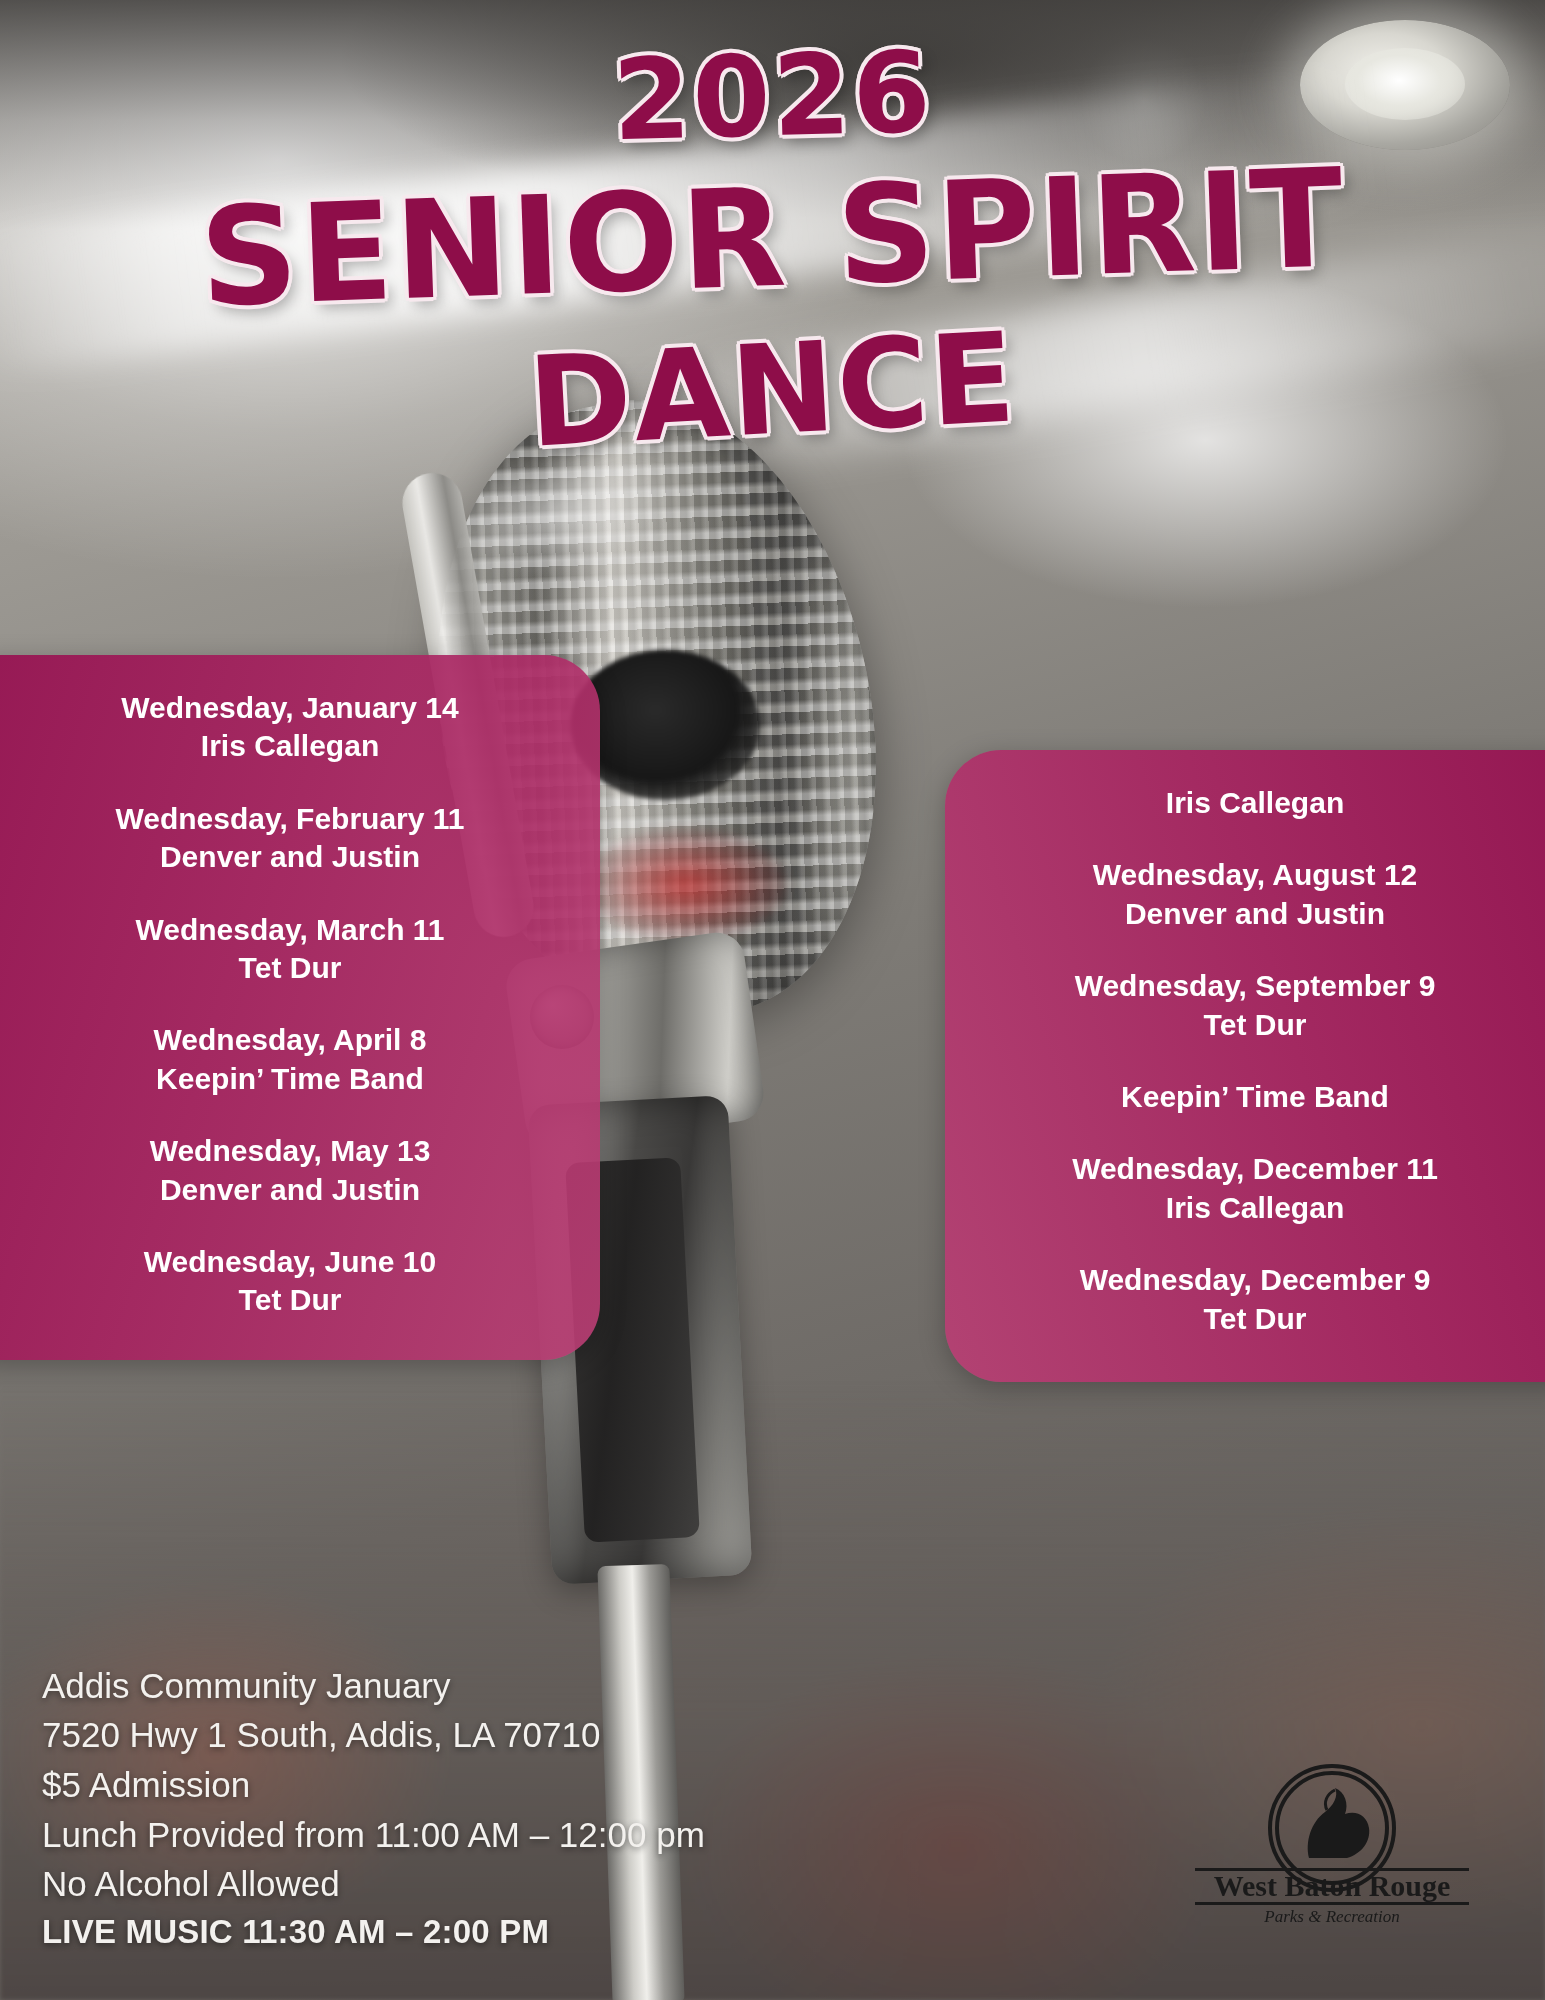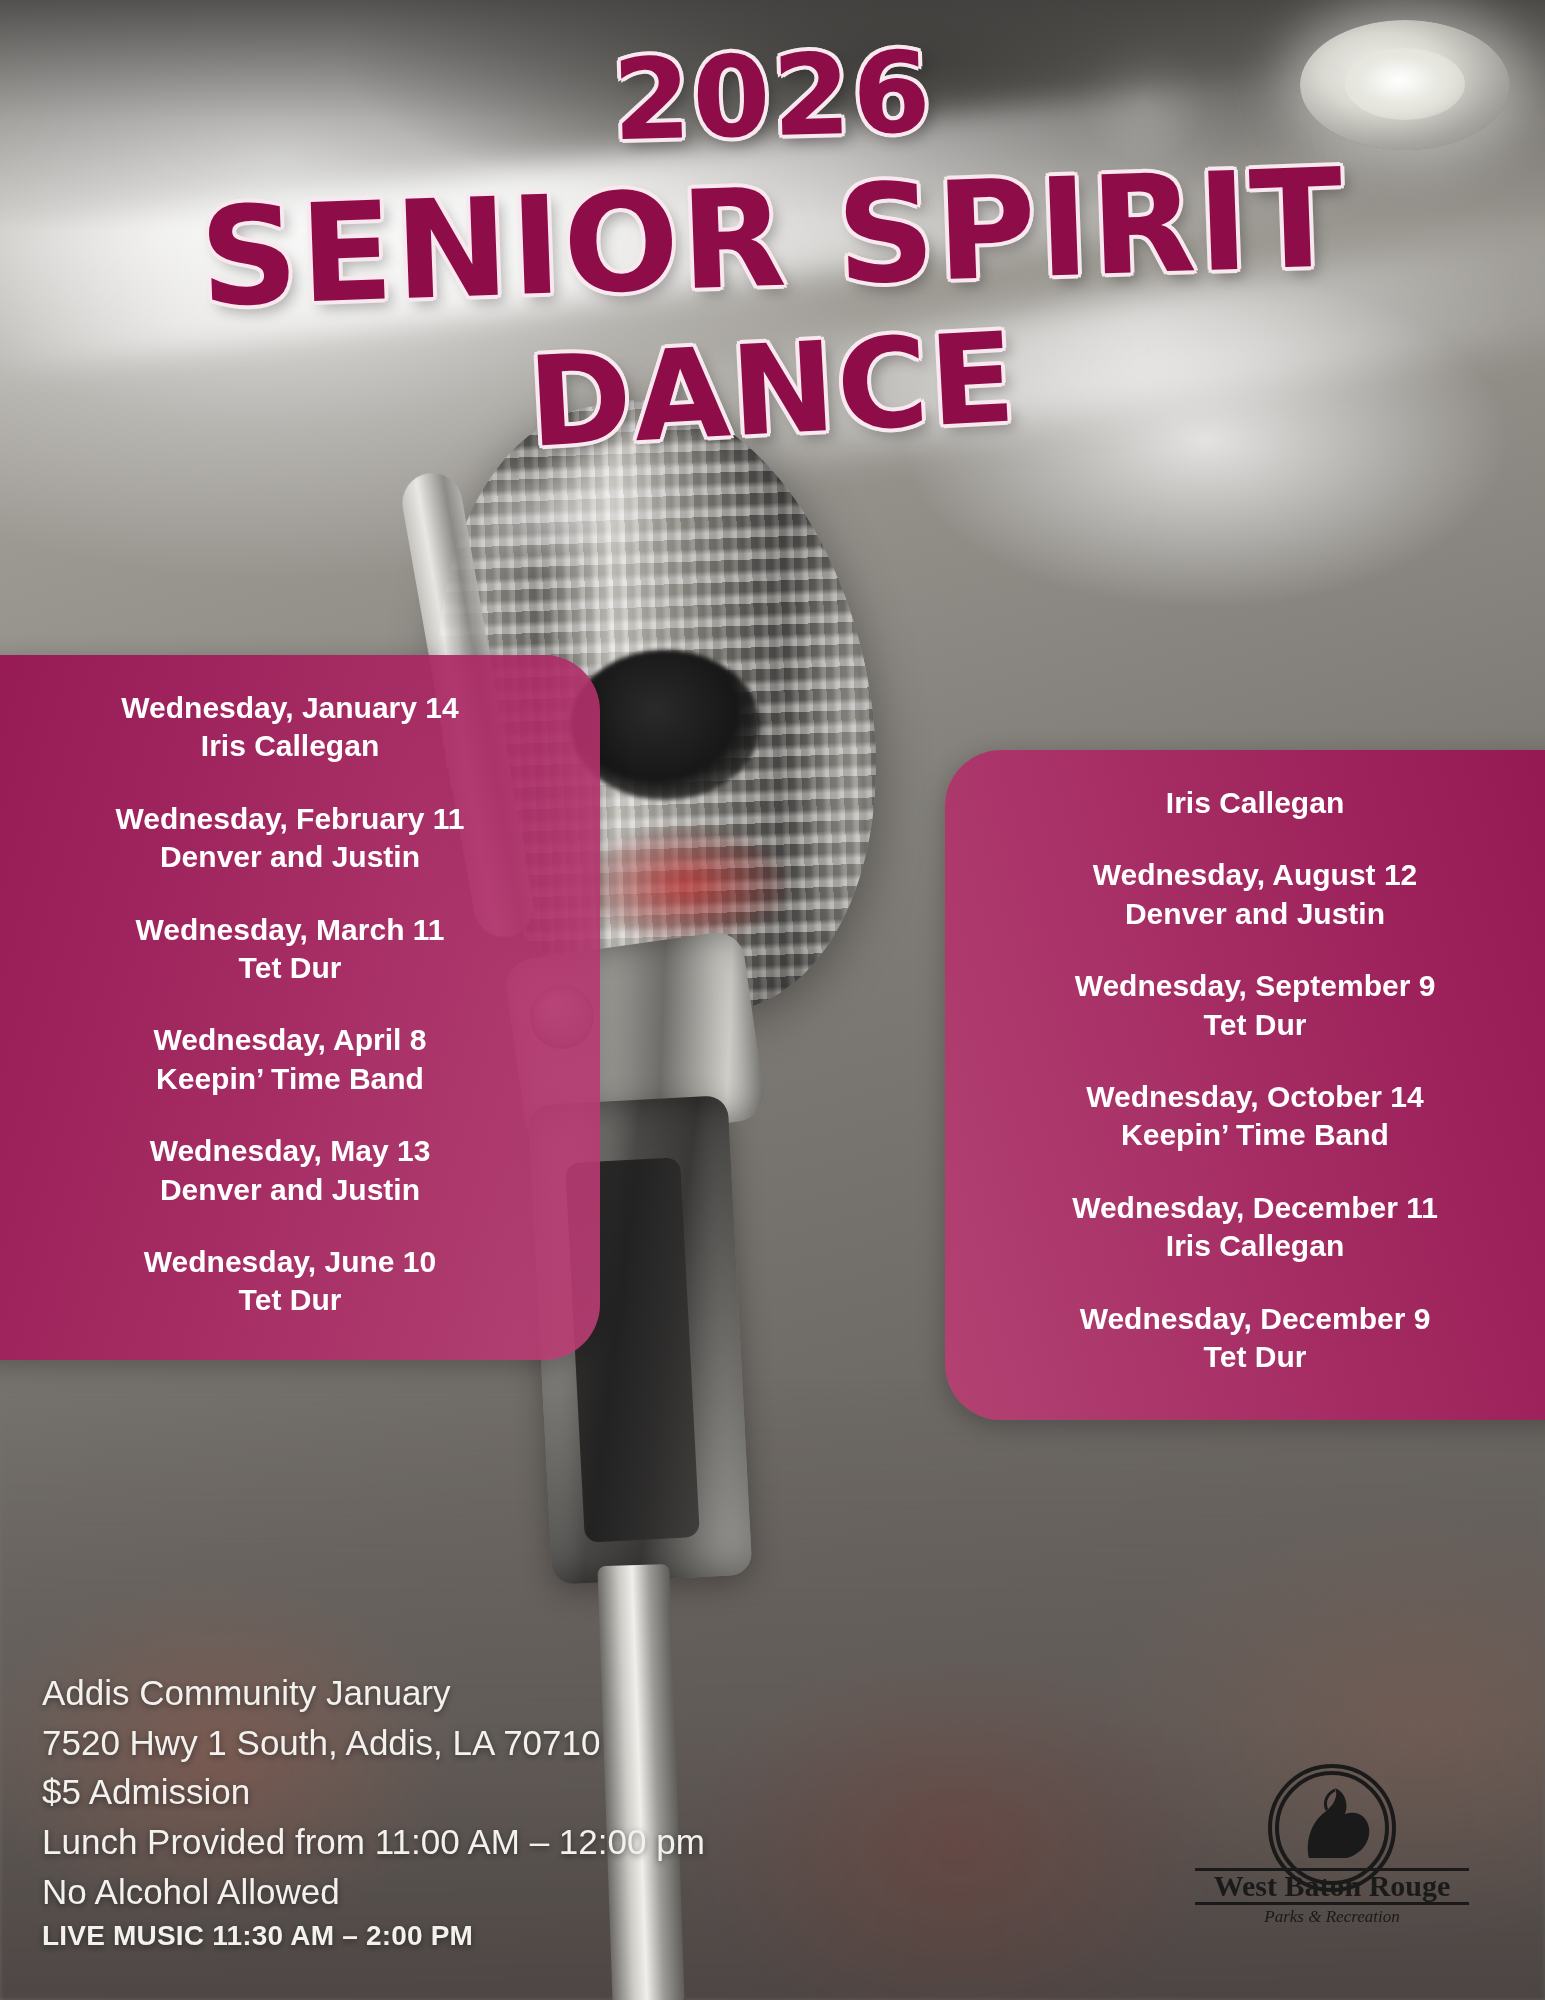--- a/index.html
+++ b/index.html
@@ -210,21 +210,21 @@
 
   
   #footer-info {
     position: absolute; left: 42px; bottom: 44px; z-index: 7;
     color: #f3f1ee;
     font-size: 35px;
     line-height: 1.42;
     text-shadow: 0 2px 6px rgba(0,0,0,0.45);
     font-weight: 400;
   }
-  #footer-info .bold-line { font-weight: 700; font-size: 28px; letter-spacing: 0.2px; }
+  #footer-info .bold-line { font-weight: 700; font-size: 33px; letter-spacing: 0.2px; }
 
   
   #logo {
     position: absolute; right: 58px; bottom: 60px; z-index: 7;
     width: 310px; height: 190px;
   }
   #logo svg { width: 100%; height: 100%; display: block; }
 </style>
 </head>
 <body>
@@ -294,21 +294,20 @@
     </div>
     <div class="event">
       <span class="ev-date">Wednesday, August 12</span>
       <span class="ev-band">Denver and Justin</span>
     </div>
     <div class="event">
       <span class="ev-date">Wednesday, September 9</span>
       <span class="ev-band">Tet Dur</span>
     </div>
     <div class="event">
-      <span class="ev-date">Wednesday, October 14</span>
       <span class="ev-band">Keepin’ Time Band</span>
     </div>
     <div class="event">
       <span class="ev-date">Wednesday, December 11</span>
       <span class="ev-band">Iris Callegan</span>
     </div>
     <div class="event">
       <span class="ev-date">Wednesday, December 9</span>
       <span class="ev-band">Tet Dur</span>
     </div>

